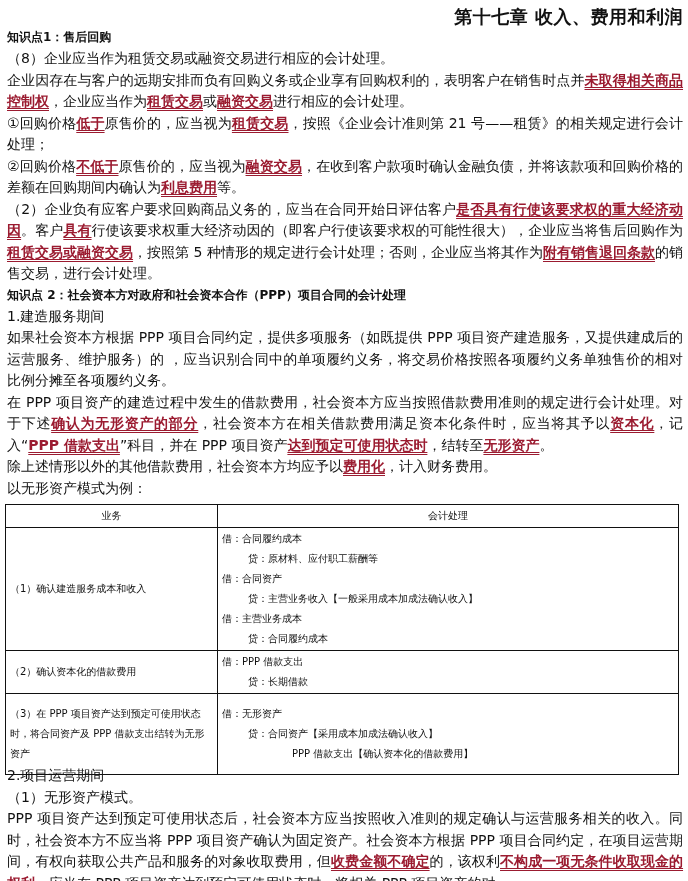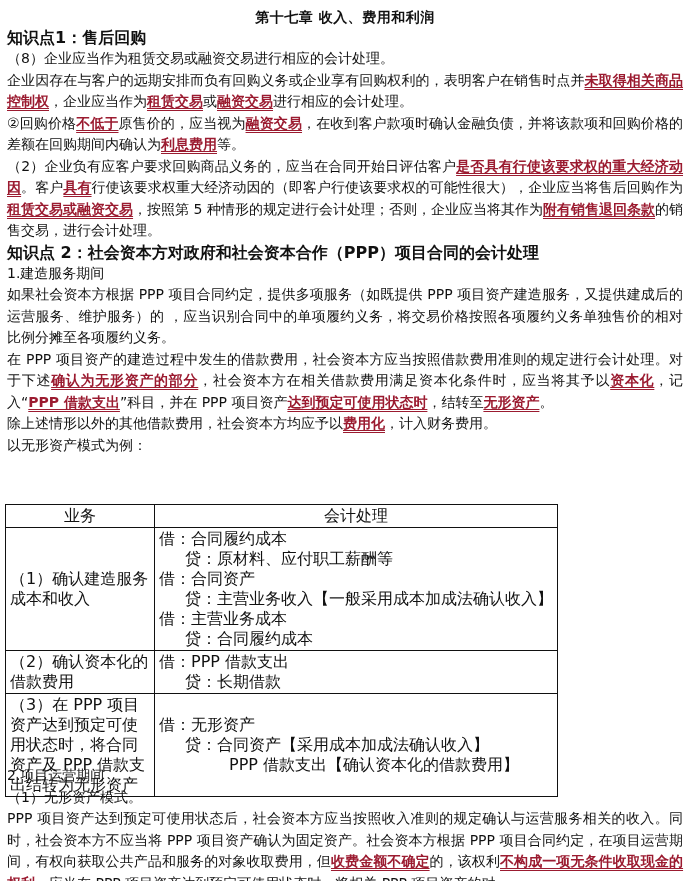--- a/index.html
+++ b/index.html
@@ -3,33 +3,33 @@
 <meta charset="utf-8">
 <style>
   html, body { margin: 0; padding: 0; background: #ffffff; }
   body {
     width: 688px; height: 881px; overflow: hidden; position: relative;
     font-family: "DejaVu Sans", "Liberation Sans", sans-serif;
     font-size: 14px; color: #111111;
   }
   .doc { position: absolute; left: 7px; top: 0; width: 676px; }
   .title {
-    text-align: center; font-weight: bold; font-size: 14px;
+    text-align: right; font-weight: bold; font-size: 18px;
     height: 27px; line-height: 34px; letter-spacing: 0.5px;
   }
-  .heading { font-weight: bold; font-size: 16px; line-height: 21px; height: 21px; }
+  .heading { font-weight: bold; font-size: 12px; line-height: 21px; height: 21px; }
   p.line { margin: 0; line-height: 21.5px; text-align: justify; }
   .hl {
     color: #9b1b30; font-weight: bold;
     text-decoration: underline; text-decoration-style: double;
     text-decoration-color: #9b1b30; text-underline-offset: 2px;
   }
   table.acct {
-    position: absolute; left: 5px; top: 504px; width: 553px;
-    border-collapse: collapse; font-size: 16px;
+    position: absolute; left: 5px; top: 504px; width: 674px;
+    border-collapse: collapse; font-size: 10px;
   }
   table.acct td, table.acct th {
     border: 1.5px solid #111; padding: 1px 4px; vertical-align: middle;
     line-height: 20px; font-weight: normal;
   }
   table.acct th { text-align: center; height: 19px; }
   table.acct td.biz { width: 203px; }
   .entry { white-space: nowrap; }
   .ind1 { padding-left: 26px; }
   .ind2 { padding-left: 70px; }
@@ -37,20 +37,21 @@
 </style>
 </head>
 <body>
 
 <div class="doc">
   <div class="title">第十七章 收入、费用和利润</div>
 
   <div class="heading">知识点1：售后回购</div>
   <p class="line">（8）企业应当作为租赁交易或融资交易进行相应的会计处理。</p>
   <p class="line rich"><span>企业因存在与客户的远期安排而负有回购义务或企业享有回购权利的，表明客户在销售时点并</span><span class="hl">未取得相关商品控制权</span><span>，企业应当作为</span><span class="hl">租赁交易</span><span>或</span><span class="hl">融资交易</span><span>进行相应的会计处理。</span></p>
+  <p class="line rich"><span>①回购价格</span><span class="hl">低于</span><span>原售价的，应当视为</span><span class="hl">租赁交易</span><span>，按照《企业会计准则第 21 号——租赁》的相关规定进行会计处理；</span></p>
   <p class="line rich"><span>②回购价格</span><span class="hl">不低于</span><span>原售价的，应当视为</span><span class="hl">融资交易</span><span>，在收到客户款项时确认金融负债，并将该款项和回购价格的差额在回购期间内确认为</span><span class="hl">利息费用</span><span>等。</span></p>
   <p class="line rich"><span>（2）企业负有应客户要求回购商品义务的，应当在合同开始日评估客户</span><span class="hl">是否具有行使该要求权的重大经济动因</span><span>。客户</span><span class="hl">具有</span><span>行使该要求权重大经济动因的（即客户行使该要求权的可能性很大），企业应当将售后回购作为</span><span class="hl">租赁交易或融资交易</span><span>，按照第 5 种情形的规定进行会计处理；否则，企业应当将其作为</span><span class="hl">附有销售退回条款</span><span>的销售交易，进行会计处理。</span></p>
 
   <div class="heading">知识点 2：社会资本方对政府和社会资本合作（PPP）项目合同的会计处理</div>
   <p class="line">1.建造服务期间</p>
   <p class="line rich"><span>如果社会资本方根据 PPP 项目合同约定，提供多项服务（如既提供 PPP 项目资产建造服务，又提供建成后的运营服务、维护服务）的 ，应当识别合同中的单项履约义务，将交易价格按照各项履约义务单独售价的相对比例分摊至各项履约义务。</span></p>
   <p class="line rich"><span>在 PPP 项目资产的建造过程中发生的借款费用，社会资本方应当按照借款费用准则的规定进行会计处理。对于下述</span><span class="hl">确认为无形资产的部分</span><span>，社会资本方在相关借款费用满足资本化条件时，应当将其予以</span><span class="hl">资本化</span><span>，记入“</span><span class="hl">PPP 借款支出</span><span>”科目，并在 PPP 项目资产</span><span class="hl">达到预定可使用状态时</span><span>，结转至</span><span class="hl">无形资产</span><span>。</span></p>
   <p class="line rich"><span>除上述情形以外的其他借款费用，社会资本方均应予以</span><span class="hl">费用化</span><span>，计入财务费用。</span></p>
   <p class="line">以无形资产模式为例：</p>
 </div>

